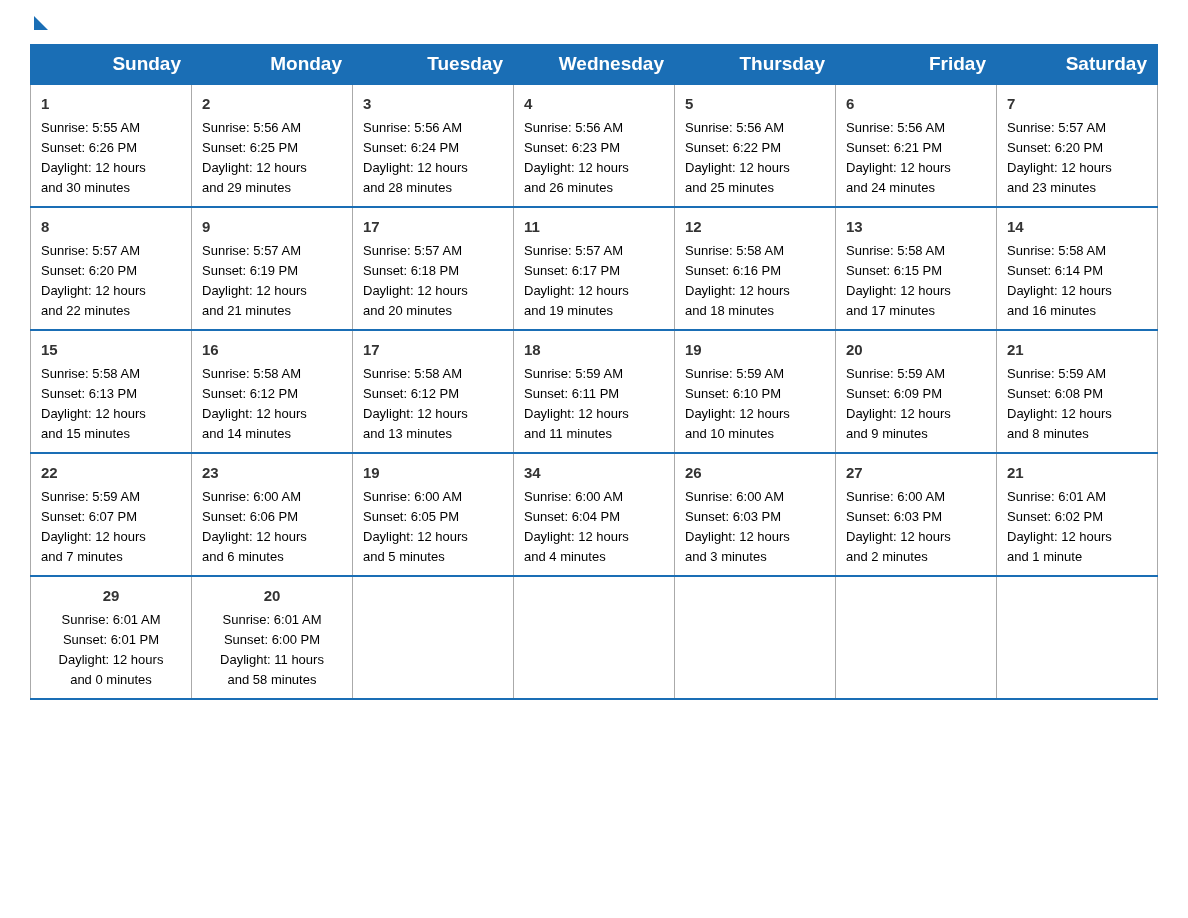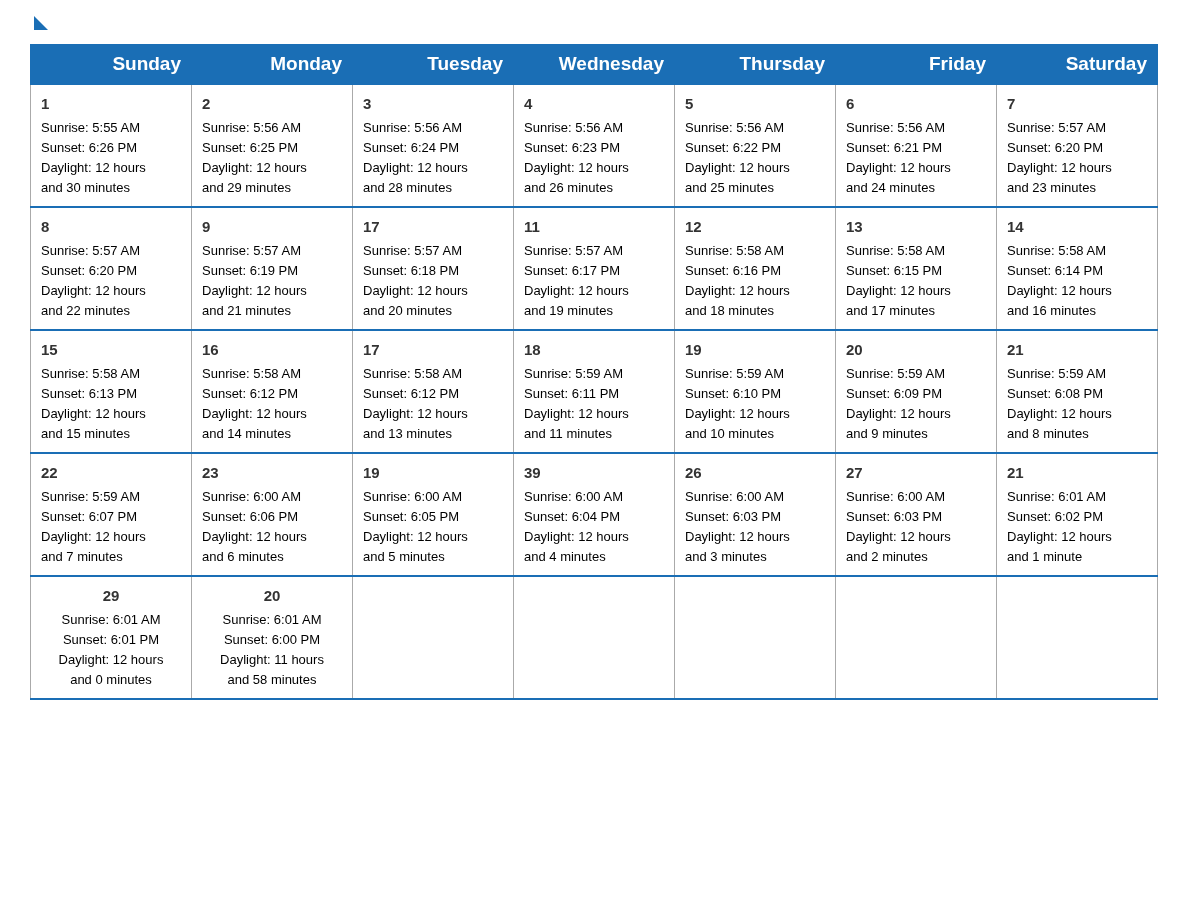--- a/index.html
+++ b/index.html
@@ -232,21 +232,21 @@
       </td>
         <td>
         <span class="day-num">23</span>
         <span class="day-info">Sunrise: 6:00 AM<br>Sunset: 6:06 PM<br>Daylight: 12 hours<br>and 6 minutes</span>
       </td>
         <td>
         <span class="day-num">19</span>
         <span class="day-info">Sunrise: 6:00 AM<br>Sunset: 6:05 PM<br>Daylight: 12 hours<br>and 5 minutes</span>
       </td>
         <td>
-        <span class="day-num">39</span>
+        <span class="day-num">34</span>
         <span class="day-info">Sunrise: 6:00 AM<br>Sunset: 6:04 PM<br>Daylight: 12 hours<br>and 4 minutes</span>
       </td>
         <td>
         <span class="day-num">26</span>
         <span class="day-info">Sunrise: 6:00 AM<br>Sunset: 6:03 PM<br>Daylight: 12 hours<br>and 3 minutes</span>
       </td>
         <td>
         <span class="day-num">27</span>
         <span class="day-info">Sunrise: 6:00 AM<br>Sunset: 6:03 PM<br>Daylight: 12 hours<br>and 2 minutes</span>
       </td>

